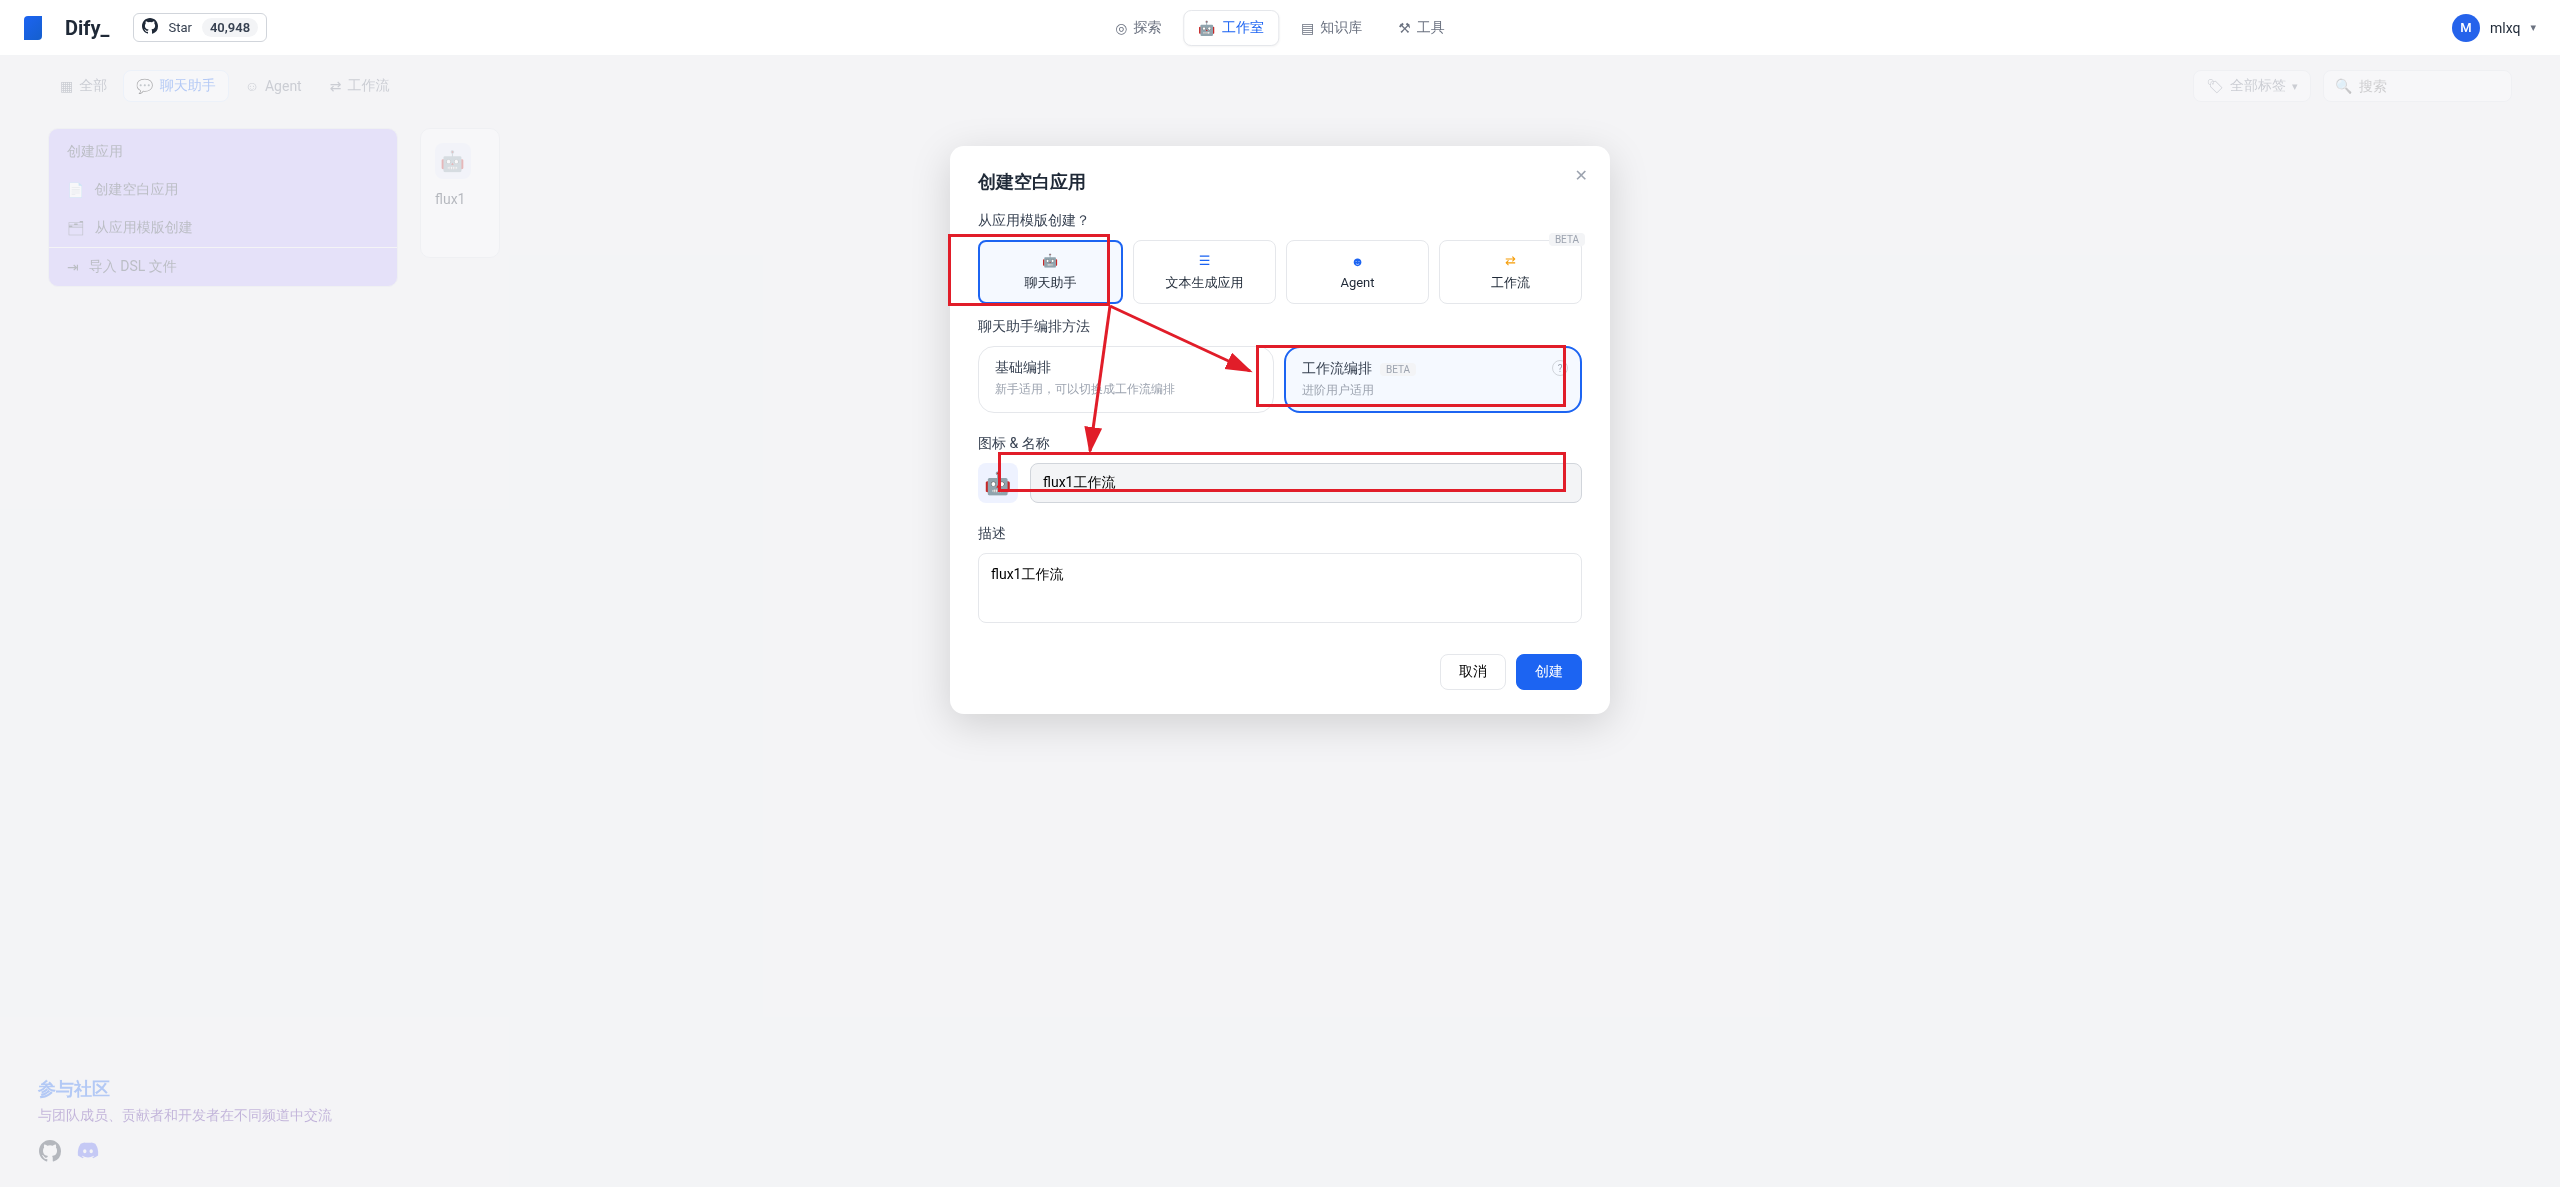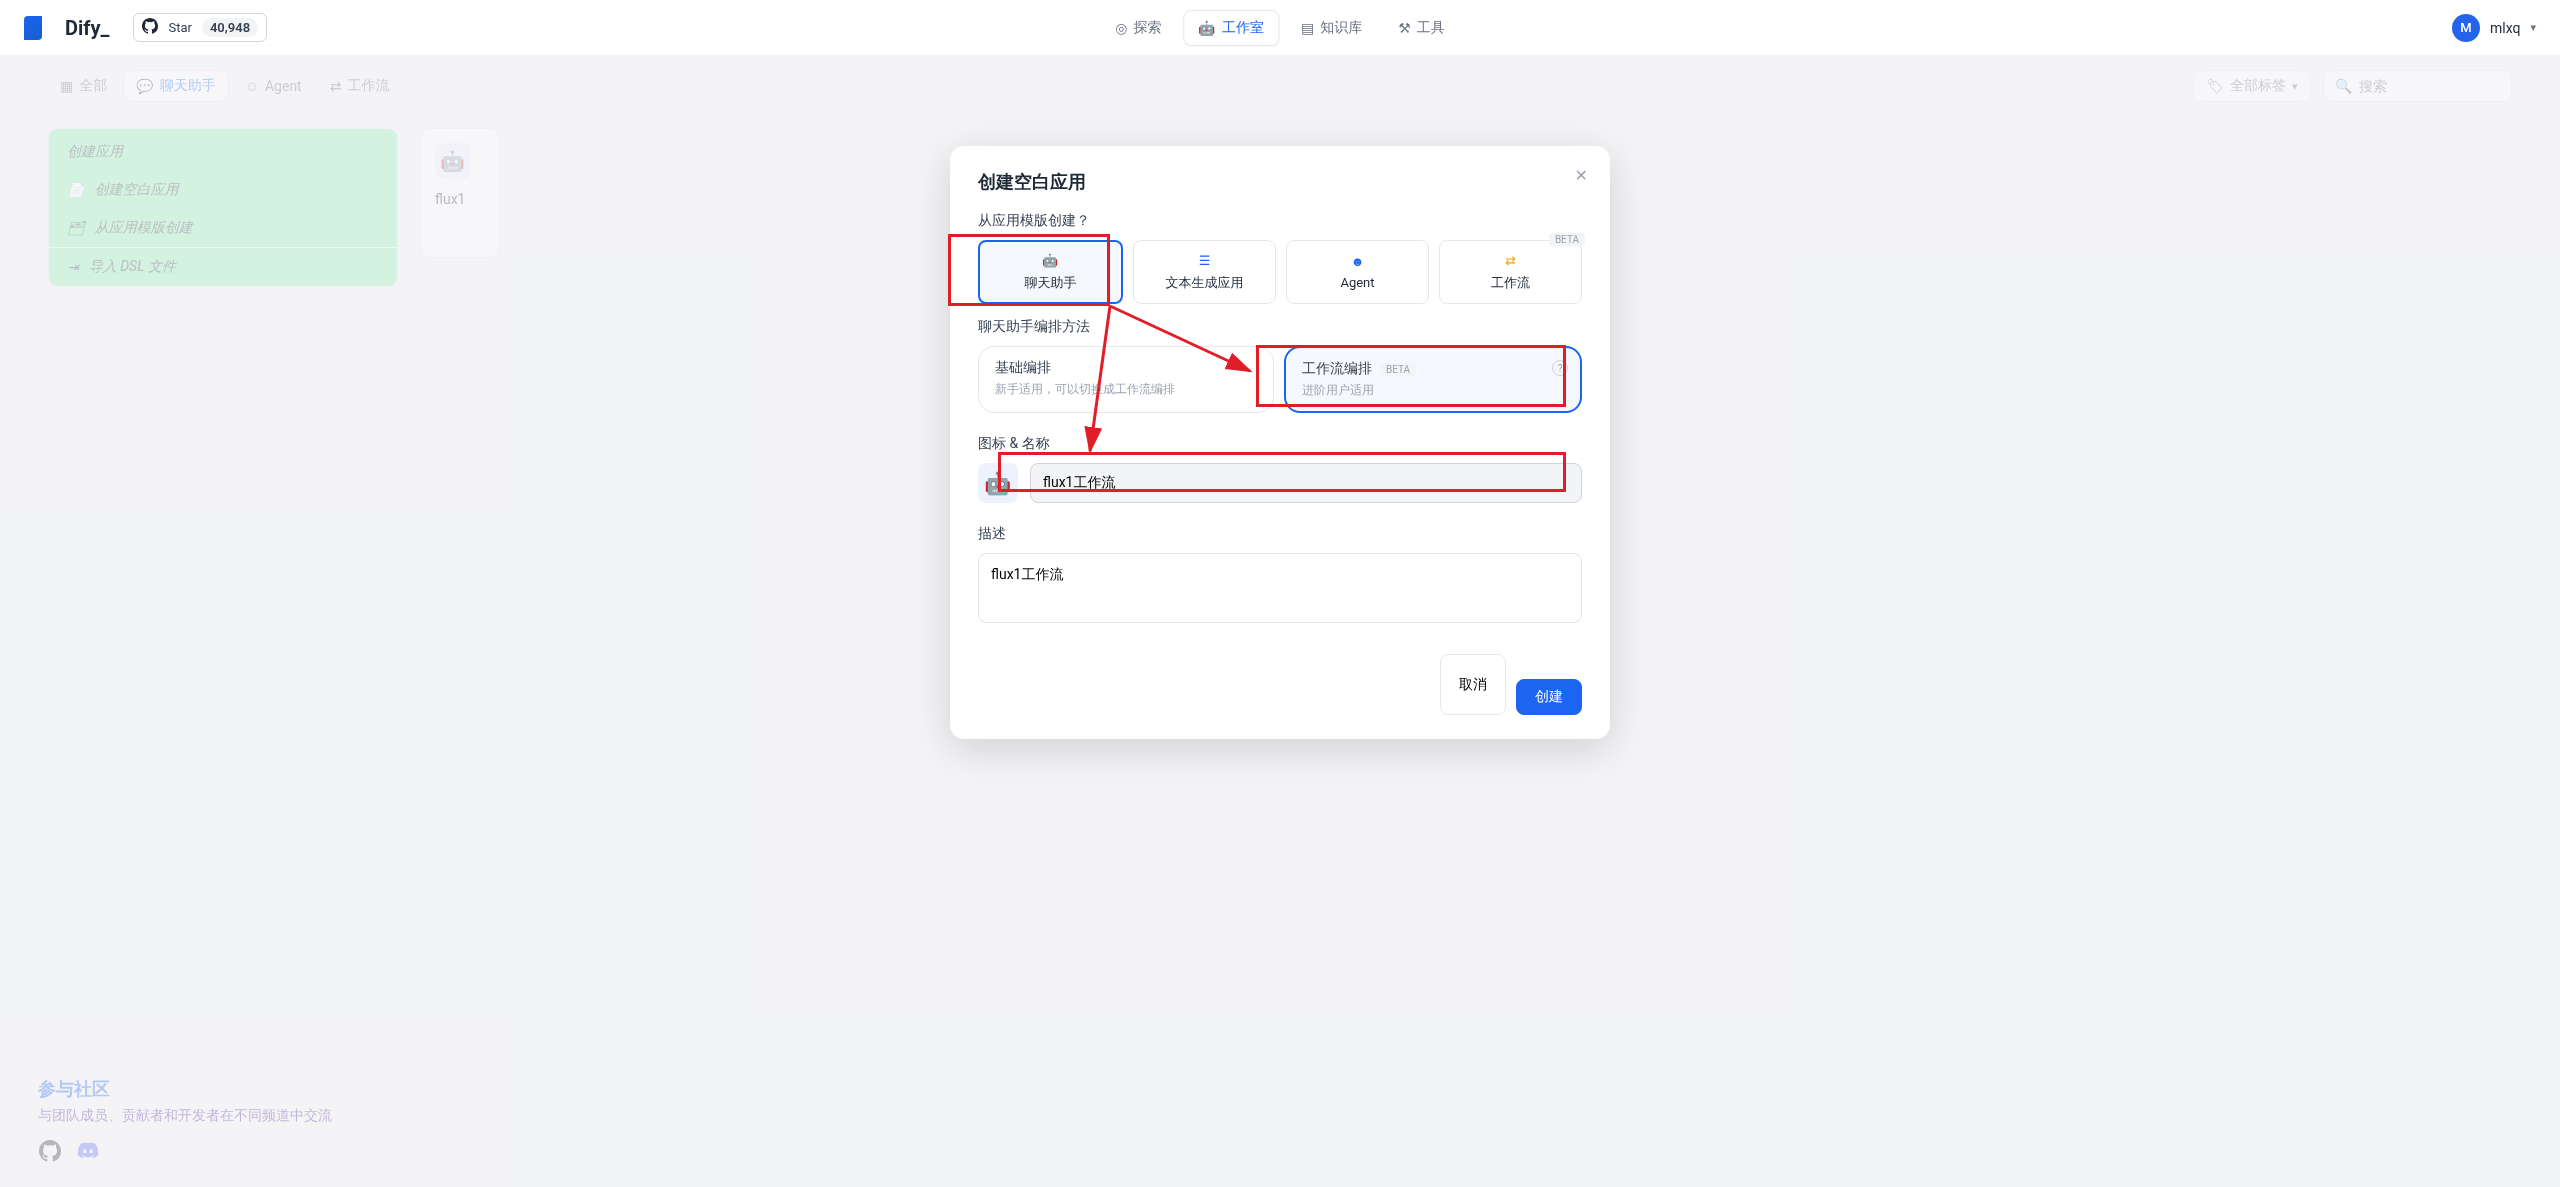--- a/index.html
+++ b/index.html
@@ -25,21 +25,21 @@
 
 .filters { position:absolute; top:0; left:0; right:0; height:60px; display:flex; align-items:center; padding:0 48px; }
 .filter-tabs { display:flex; gap:4px; }
 .filter-tab { display:flex; align-items:center; gap:6px; padding:6px 12px; border-radius:8px; font-size:14px; color:#6b7280; cursor:pointer; }
 .filter-tab.active { background:#fff; border:1px solid #dbeafe; color:#1c64f2; }
 .filter-right { margin-left:auto; display:flex; gap:12px; }
 .tag-btn, .search-box { border:1px solid #e5e7eb; border-radius:8px; background:#fff; padding:6px 12px; display:flex; align-items:center; gap:6px; color:#6b7280; font-size:14px; }
 .search-box input { border:none; outline:none; font-size:14px; width:140px; background:transparent; }
 
 
-.left-card { position:absolute; top:72px; left:48px; width:350px; background:#86efac; border-radius:10px; border:1px solid #e5e7eb;font-style:italic; }
+.left-card { position:absolute; top:72px; left:48px; width:350px; background:#c4b5fd; border-radius:10px; border:1px solid #e5e7eb; }
 .left-card h4 { padding:14px 18px 10px; font-size:14px; font-weight:500; color:#374151; }
 .left-card .row { display:flex; align-items:center; gap:10px; padding:10px 18px; font-size:14px; color:#374151; cursor:pointer; }
 .left-card .row:last-child { border-top:1px solid #f3f4f6; }
 .app-card { position:absolute; top:72px; left:420px; width:80px; height:130px; background:#fff; border-radius:10px; border:1px solid #e5e7eb; padding:14px; }
 .app-card .ico { width:36px; height:36px; border-radius:8px; background:#eef2ff; display:flex; align-items:center; justify-content:center; font-size:20px; }
 .app-card .ttl { margin-top:12px; font-size:14px; }
 
 
 .community { position:absolute; left:38px; bottom:24px; }
 .community h3 { color:#1c64f2; font-size:18px; font-weight:600; margin-bottom:6px; }
@@ -67,21 +67,21 @@
 .arr-card .q { position:absolute; right:12px; top:12px; width:16px; height:16px; border:1px solid #d1d5db; border-radius:50%; font-size:10px; color:#9ca3af; display:flex; align-items:center; justify-content:center; }
 
 .name-row { display:flex; gap:12px; align-items:center; }
 .icon-box { width:40px; height:40px; border-radius:8px; background:#eef2ff; display:flex; align-items:center; justify-content:center; font-size:22px; }
 .name-input { flex:1; height:40px; border:1px solid #d1d5db; border-radius:8px; padding:0 12px; font-size:14px; background:#f3f4f6; }
 
 .desc-box { width:100%; min-height:70px; border:1px solid #e5e7eb; border-radius:8px; padding:12px; font-size:14px; resize:none; font-family:inherit; }
 
 .modal-actions { display:flex; justify-content:flex-end; gap:10px; margin-top:28px; }
 .btn { padding:8px 18px; border-radius:8px; font-size:14px; cursor:pointer; border:1px solid #e5e7eb; background:#fff; }
-.btn.primary { background:#1c64f2; color:#fff; border-color:#1c64f2;margin-top:25px; }
+.btn.primary { background:#1c64f2; color:#fff; border-color:#1c64f2; }
 
 
 .anno { position:absolute; border:3px solid #e11d29; pointer-events:none; }
 .anno-svg { position:absolute; top:0; left:0; width:660px; height:500px; pointer-events:none; }
 </style>
 </head>
 <body>
 
 <div class="header">
   <div class="logo">

